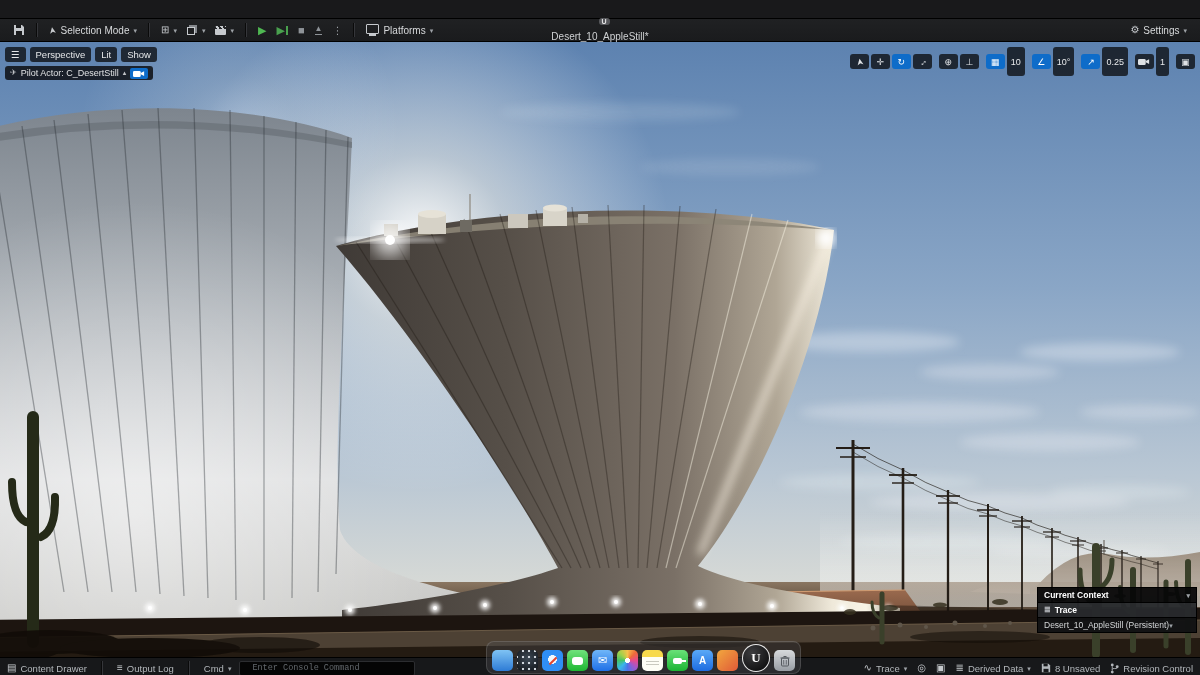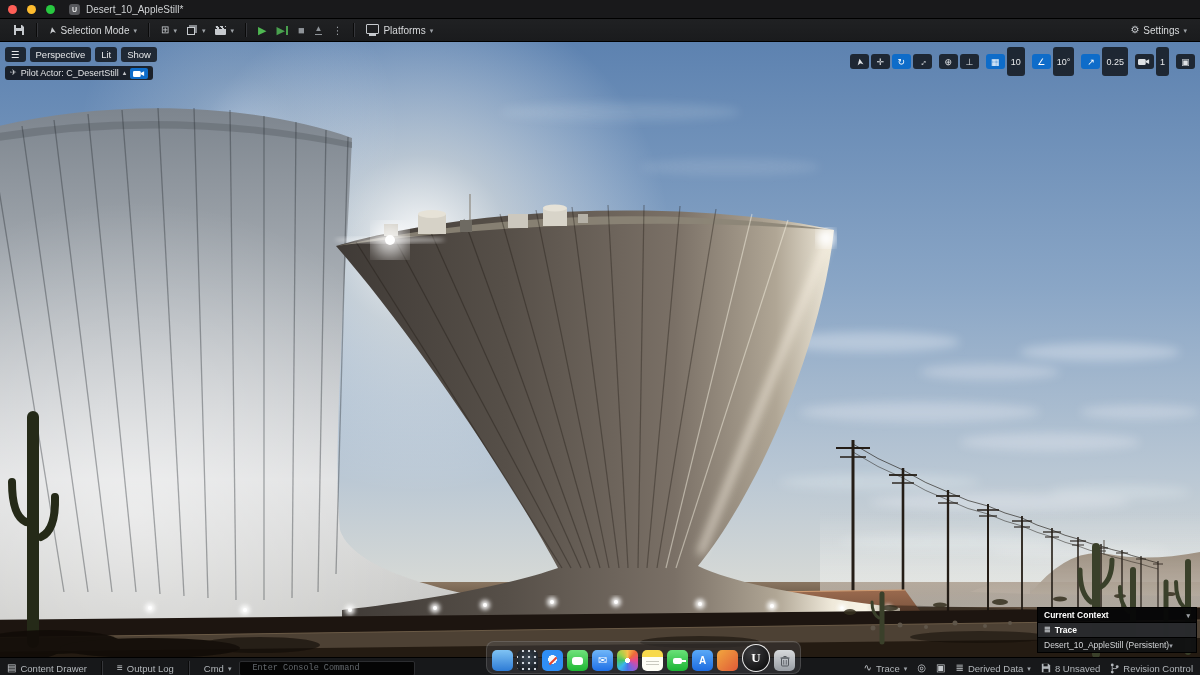--- a/index.html
+++ b/index.html
@@ -1,20 +1,20 @@
 <!DOCTYPE html>
 <html><head>
 <meta charset="utf-8">
 <style>
   html,body{margin:0;padding:0;background:#000;width:1200px;height:675px;overflow:hidden;
     font-family:"Liberation Sans",sans-serif;-webkit-font-smoothing:antialiased;}
   .app{width:1200px;height:675px;position:relative;background:#101113;}
 
   
-  .titlebar{height:18px;background:#19191b;display:flex;align-items:center;padding:0 8px;gap:6px;border-bottom:1px solid #000;}
+  .titlebar{height:18px;background:#19191b;display:flex;align-items:center;padding:0 8px;gap:6px;border-bottom:1px solid #000;flex-direction:column;}
   .tl{width:9px;height:9px;border-radius:50%;display:inline-block;}
   .tl.red{background:#ff5f57}.tl.yel{background:#febc2e;margin-left:4px}.tl.grn{background:#28c840;margin-left:4px}
   .ue-badge{width:11px;height:11px;border-radius:3px;background:#57585c;color:#e8e8e8;font-size:7px;font-weight:bold;
     display:flex;align-items:center;justify-content:center;margin-left:8px;}
   .win-title{color:#cfd1d3;font-size:10px;}
 
   
   .toolbar{height:22px;background:linear-gradient(#202123,#1a1b1d);display:flex;align-items:center;padding:0 8px;border-bottom:1px solid #000;}
   .sep{width:1px;height:14px;background:#0a0a0a;border-right:1px solid #35363a;margin:0 6px;}
   .tbtn{display:flex;align-items:center;gap:4px;padding:2px 5px;border-radius:3px;color:#d7d9db;font-size:10px;cursor:default;}
@@ -48,21 +48,21 @@
   .ibtn.active{background:#0e6cc9;color:#fff;}
   .val{height:29px;padding:0 4px;font-size:9px;display:flex;align-items:center;background:rgba(12,13,15,.78);
     border-radius:3px;color:#e8eaec;}
   .grp{margin-left:5px;display:flex;gap:2px;align-items:center;}
 
   .pilot{position:absolute;top:24px;left:5px;height:14px;display:flex;align-items:center;gap:4px;z-index:10;
     background:rgba(10,10,12,.82);border-radius:3px;padding:0 5px;font-size:9px;color:#dfe1e3;}
   .pilot .cam{background:#0e6cc9;border-radius:2px;height:11px;width:18px;display:flex;align-items:center;justify-content:center;}
   .collapse{font-size:7px;color:#c0c3c7;}
 
-  .ctx{position:absolute;right:3px;bottom:4px;width:158px;z-index:10;border:1px solid #000;font-size:8.5px;}
+  .ctx{position:absolute;right:3px;bottom:24px;width:158px;z-index:10;border:1px solid #000;font-size:8.5px;}
   .ctx-h{background:rgba(6,6,7,.94);color:#fff;font-weight:bold;display:flex;justify-content:space-between;
     align-items:center;padding:2px 6px;}
   .ctx-l{background:rgba(40,42,45,.96);display:flex;gap:4px;align-items:center;padding:2px 6px;color:#fff;
     font-weight:bold;border-top:1px solid #000;}
   .ctx-v{background:rgba(17,18,19,.96);display:flex;justify-content:flex-start;align-items:center;
     padding:2px 6px;color:#d4d6d8;border-top:1px solid #000;}
 
   
   .statusbar{height:20px;background:#17181a;display:flex;align-items:center;padding:0 7px;gap:8px;
     font-size:9.5px;color:#b3b7bb;border-top:1px solid #000;}

